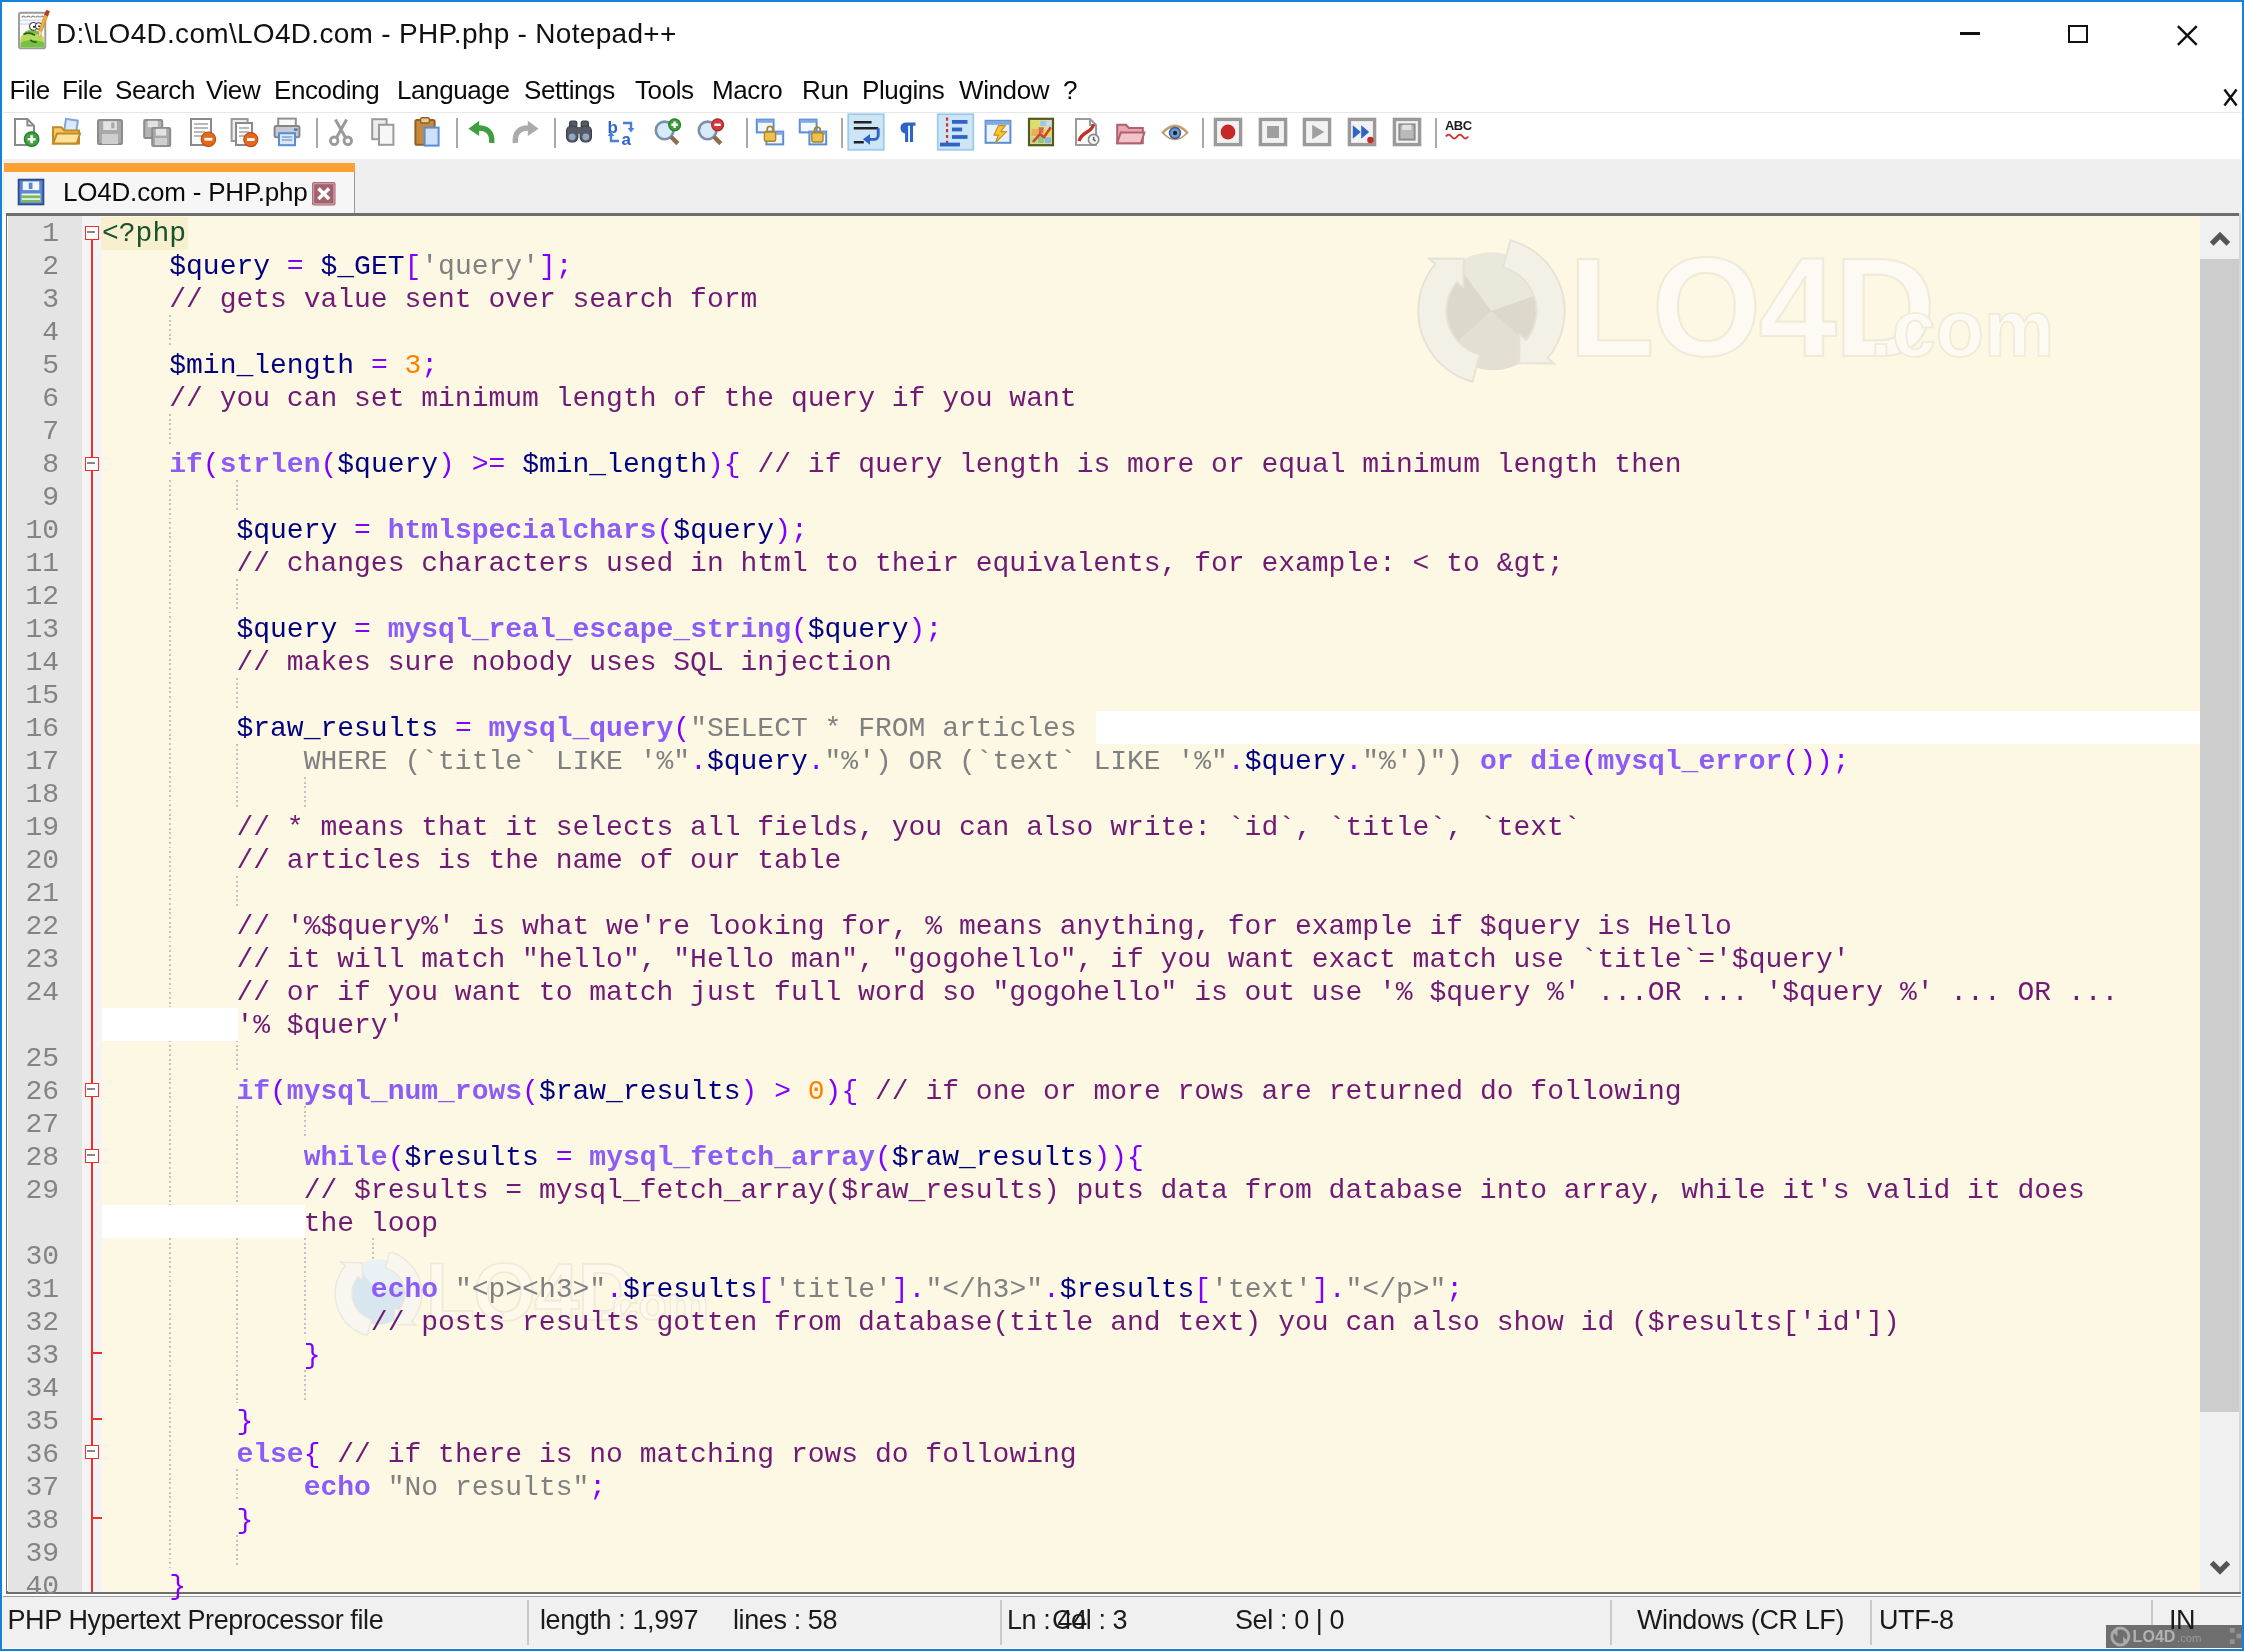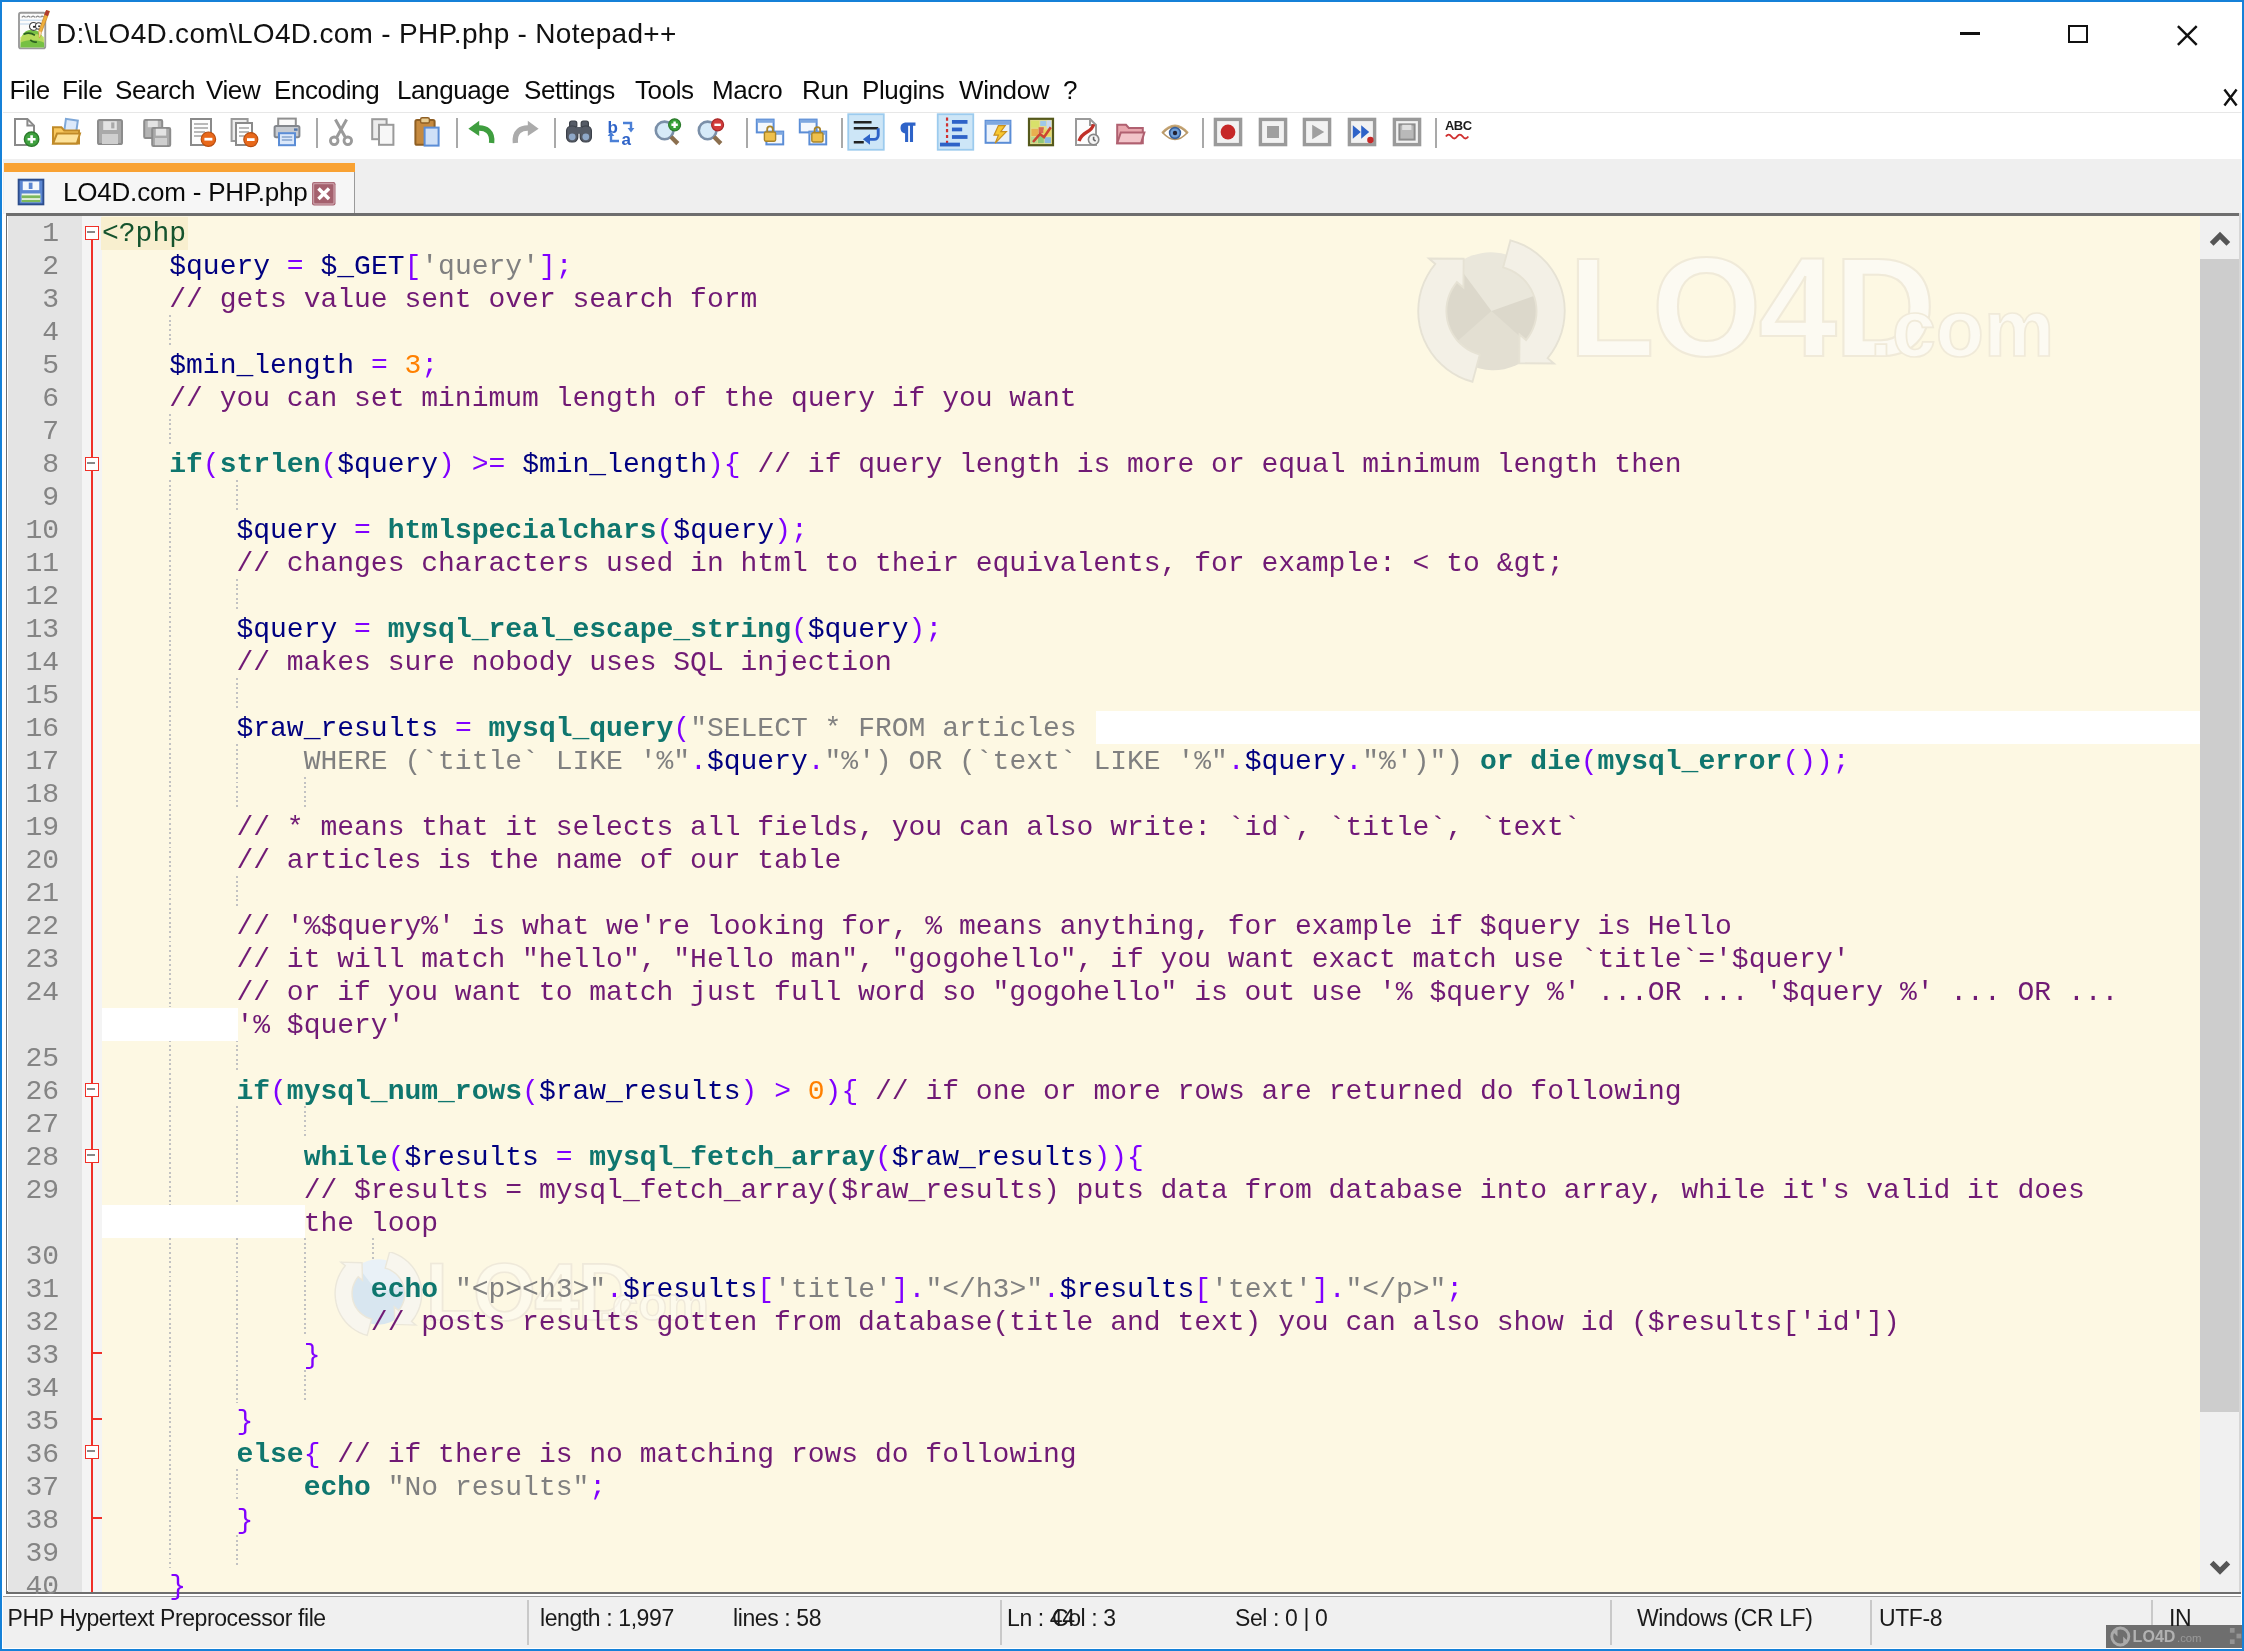--- a/index.html
+++ b/index.html
@@ -15,34 +15,34 @@
 #tabtext{position:absolute;left:63px;top:177px;font-size:26px;color:#0a0a0a;letter-spacing:-0.2px}
 #edtop{position:absolute;left:5.6px;top:213px;width:2235px;height:2.8px;background:#6e6e6e}
 #edleft{position:absolute;left:5.6px;top:213px;width:1.9px;height:1381px;background:#6e6e6e}
 #edbot{position:absolute;left:5.6px;top:1591px;width:2235px;height:2.8px;background:#6e6e6e}
 #nummargin{position:absolute;left:7.5px;top:216px;width:74px;height:1376px;background:#e4e4e4}
 #foldmargin{position:absolute;left:82px;top:216px;width:20px;height:1376px;background:#f4f4f4}
 #textarea{position:absolute;left:102px;top:216px;width:2098px;height:1376px;background:#fdf8e3}
 #nums{position:absolute;left:0;top:217px;width:59px;height:1375px;font-family:"Liberation Mono",monospace;font-size:28px;line-height:33px;color:#848484;text-align:right;white-space:pre}
 #code{position:absolute;left:102px;top:217px;font-family:"Liberation Mono",monospace;font-size:28px;line-height:33px;color:#000080;white-space:pre;z-index:10}
 #code i{font-style:normal}
-i.r{color:#14532d} i.v{color:#000080} i.k{color:#0f766e;font-weight:bold}
+i.r{color:#14532d} i.v{color:#000080} i.k{color:#8b5cf6;font-weight:bold}
 i.o{color:#8000ff} i.s{color:#808080} i.c{color:#701a75} i.n{color:#ff8000}
 .gd{position:absolute;width:1.9px;background-image:repeating-linear-gradient(to bottom,#c2c2c2 0 1.9px,transparent 1.9px 4.7px);z-index:3}
 #foldline{position:absolute;left:91px;top:233px;width:1.9px;height:1359px;background:#f03028;z-index:4}
 .fbox{position:absolute;left:85px;width:14px;height:14px;background:#fff;border:1.9px solid #f03028;z-index:5}
 .fmin{position:absolute;left:0.9px;top:4.2px;width:8.5px;height:1.9px;background:#888}
 .ftick{position:absolute;left:93px;width:8.5px;height:1.9px;background:#f03028;z-index:5}
 .wht{position:absolute;background:#fff;z-index:6}
 #phptag{position:absolute;left:101px;top:217px;width:87px;height:33px;background:#f8efcf;z-index:2}
 #vsb{position:absolute;left:2200px;top:216px;width:41px;height:1376px;background:#f0f0f0}
 #vthumb{position:absolute;left:2200px;top:259px;width:41px;height:1153px;background:#cdcdcd}
 #rline{position:absolute;left:2239px;top:213px;width:1.9px;height:1379px;background:#d6d6d6}
 #sbar{position:absolute;left:2.8px;top:1596px;width:2238px;height:52px;background:#f0f0f0;border-top:1.9px solid #9a9a9a}
-.st{position:absolute;top:1605px;font-size:23px;color:#1a1a1a;letter-spacing:-0.4px;z-index:20}
+.st{position:absolute;top:1605px;font-size:27px;color:#1a1a1a;letter-spacing:-0.4px;z-index:20}
 .sdiv{position:absolute;top:1600px;width:1.9px;height:45px;background:#c9c9c9;z-index:20}
 svg text{font-family:"Liberation Sans",sans-serif}
 </style></head><body>
 
 <svg class="abs" style="left:16px;top:9.4px" width="36" height="45" viewBox="0 0 19 24">
  <rect x="1.5" y="2" width="14" height="19" rx="1" fill="#fbfbfb" stroke="#9a9a9a"></rect>
  <path d="M3 4.5q1-1.5 2 0M5.5 4.5q1-1.5 2 0M8 4.5q1-1.5 2 0M10.5 4.5q1-1.5 2 0M13 4.5q.7-1.2 1.6-.2" fill="none" stroke="#888" stroke-width=".7"></path>
  <path d="M2 6h13M2 8h13" stroke="#cfe0f0" stroke-width=".8"></path>
  <path d="M2.2 20.5c0-5 1-9.5 6-9.5s6.8 4 6.8 9.5z" fill="#76c043"></path>
  <path d="M2.2 15c3-2.5 9-2.5 12.8 0l0 3c-4-2-9-2-12.8 0z" fill="#c8e060" opacity=".8"></path>

